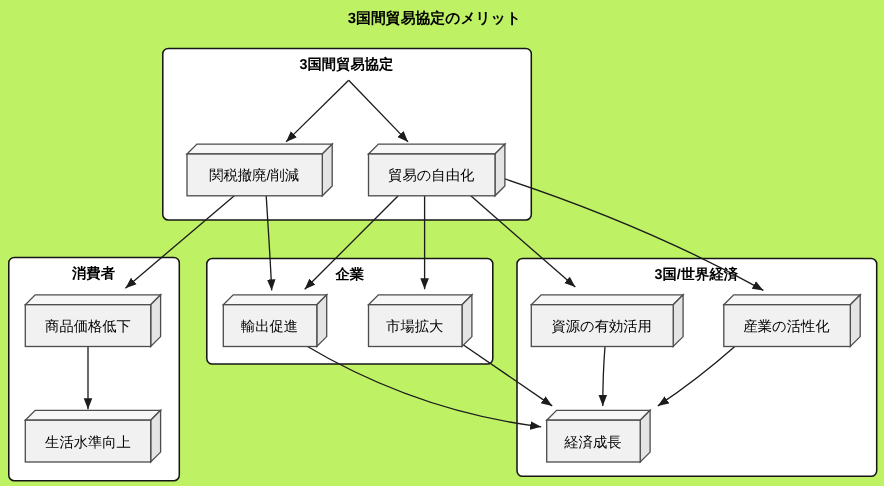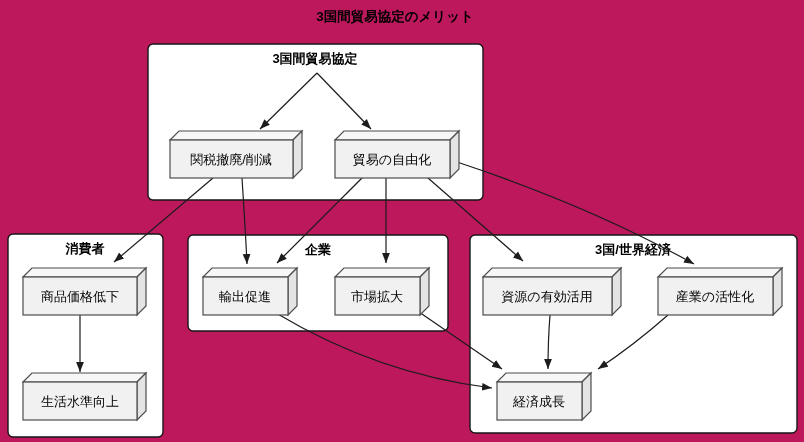--- a/index.html
+++ b/index.html
@@ -5,21 +5,21 @@
   html, body {
     margin: 0;
     padding: 0;
     background: #ffffff;
     font-family: "Liberation Sans", "DejaVu Sans", sans-serif;
   }
   .canvas {
     position: relative;
     width: 804px;
     height: 442px;
-    background: #be185d;
+    background: #bef264;
     overflow: hidden;
   }
   svg { display: block; }
   .cluster-rect {
     fill: #ffffff;
     stroke: #161616;
     stroke-width: 1.4;
   }
   .node-front {
     fill: #f1f1f1;

